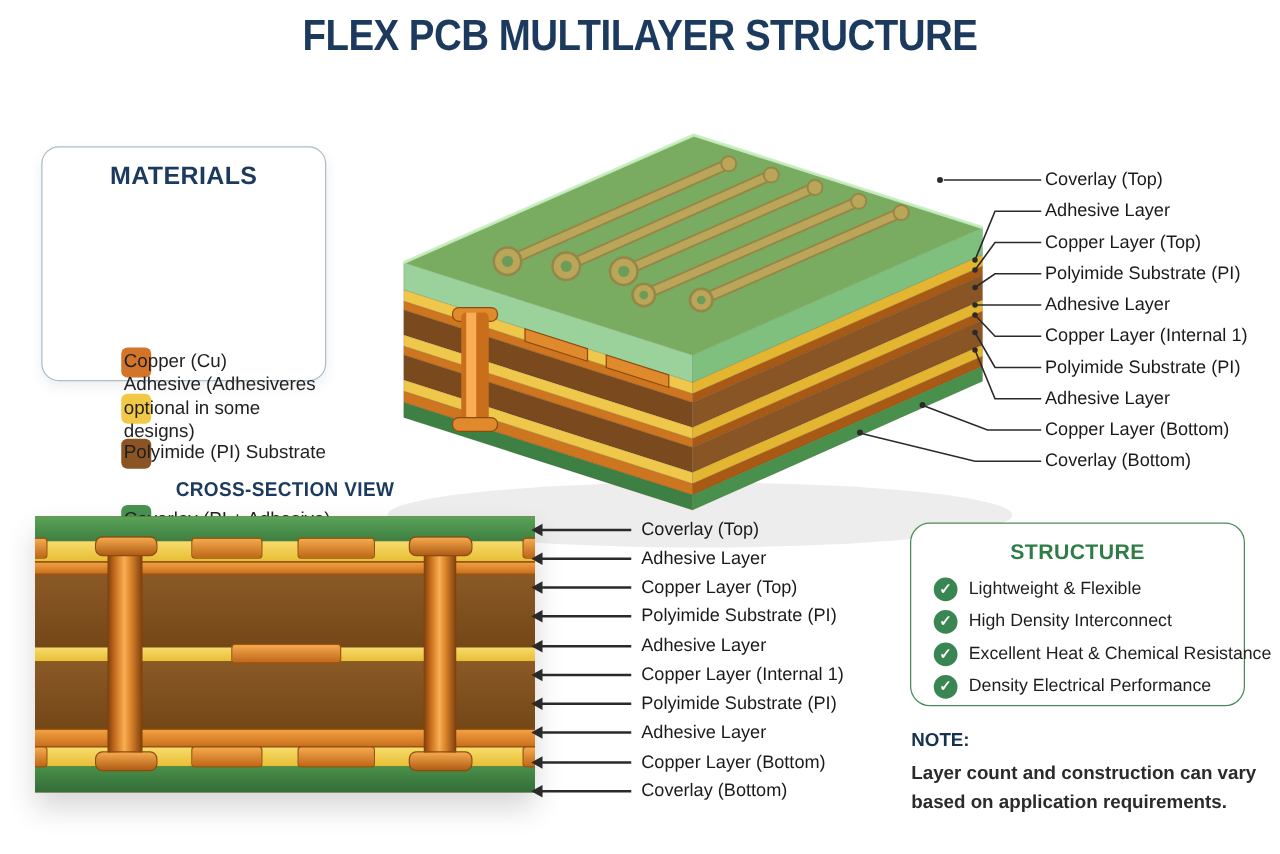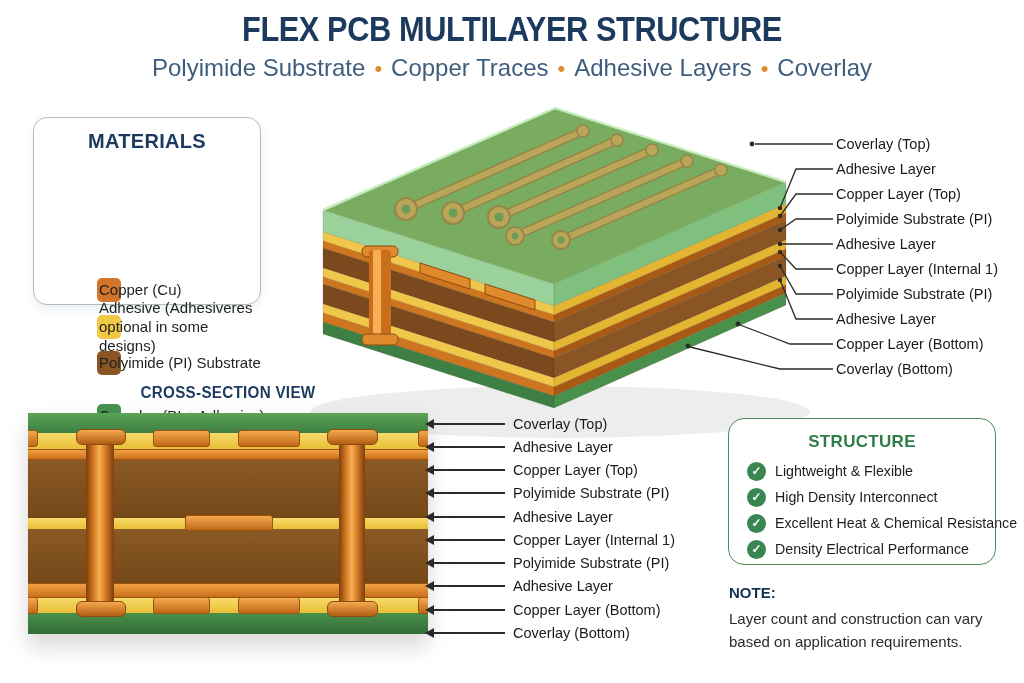--- a/index.html
+++ b/index.html
@@ -110,31 +110,28 @@
   .check {
     position:absolute; left:0; top:0; width:19px; height:19px; border-radius:50%;
     background:#3A8653; color:#fff; font-size:12px; font-weight:bold;
     text-align:center; line-height:19px;
   }
   .feat-label { position:absolute; left:28px; top:1px; font-size:14.2px; color:#1E1E1E; white-space:nowrap; }
 
   
   .note { position:absolute; left:729px; top:584px; width:280px; }
   .note-title { font-size:15px; font-weight:bold; color:#16324F; margin-bottom:6px; }
-  .note-text { font-size:15px; color:#2B2B2B; line-height:1.55; white-space:pre-line; }
+  .note-text { font-size:15px; color:#2B2B2B; line-height:1.55; white-space:pre-line;font-weight:bold; }
 </style>
 </head>
 <body>
 
 <div class="canvas">
 
   <div class="title">FLEX PCB MULTILAYER STRUCTURE</div>
-  <div class="subtitle">
-    <span>Polyimide Substrate</span><span class="dot">•</span><span>Copper Traces</span><span class="dot">•</span><span>Adhesive Layers</span><span class="dot">•</span><span>Coverlay</span>
-  </div>
 
   <section class="materials">
     <h2>MATERIALS</h2>
     <div class="mat-item mi-0">
       <span class="mat-swatch" style="background: rgb(210, 117, 43);"></span>
       <span class="mat-label">Copper (Cu)</span>
     </div>
     <div class="mat-item mi-2">
       <span class="mat-swatch" style="background: rgb(138, 84, 36);"></span>
       <span class="mat-label">Polyimide (PI) Substrate</span>

